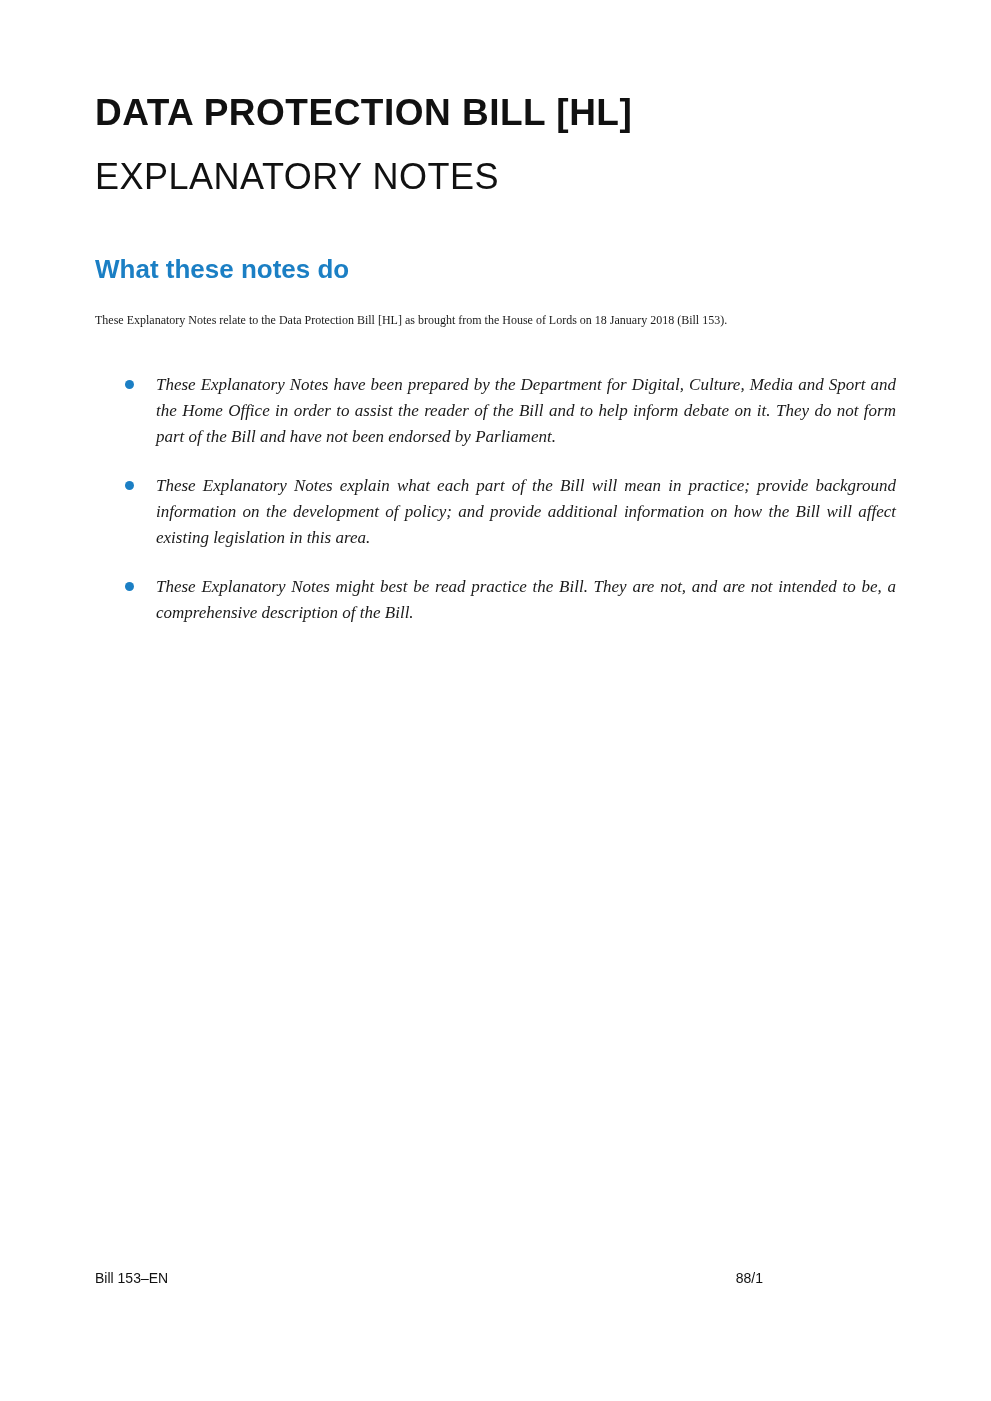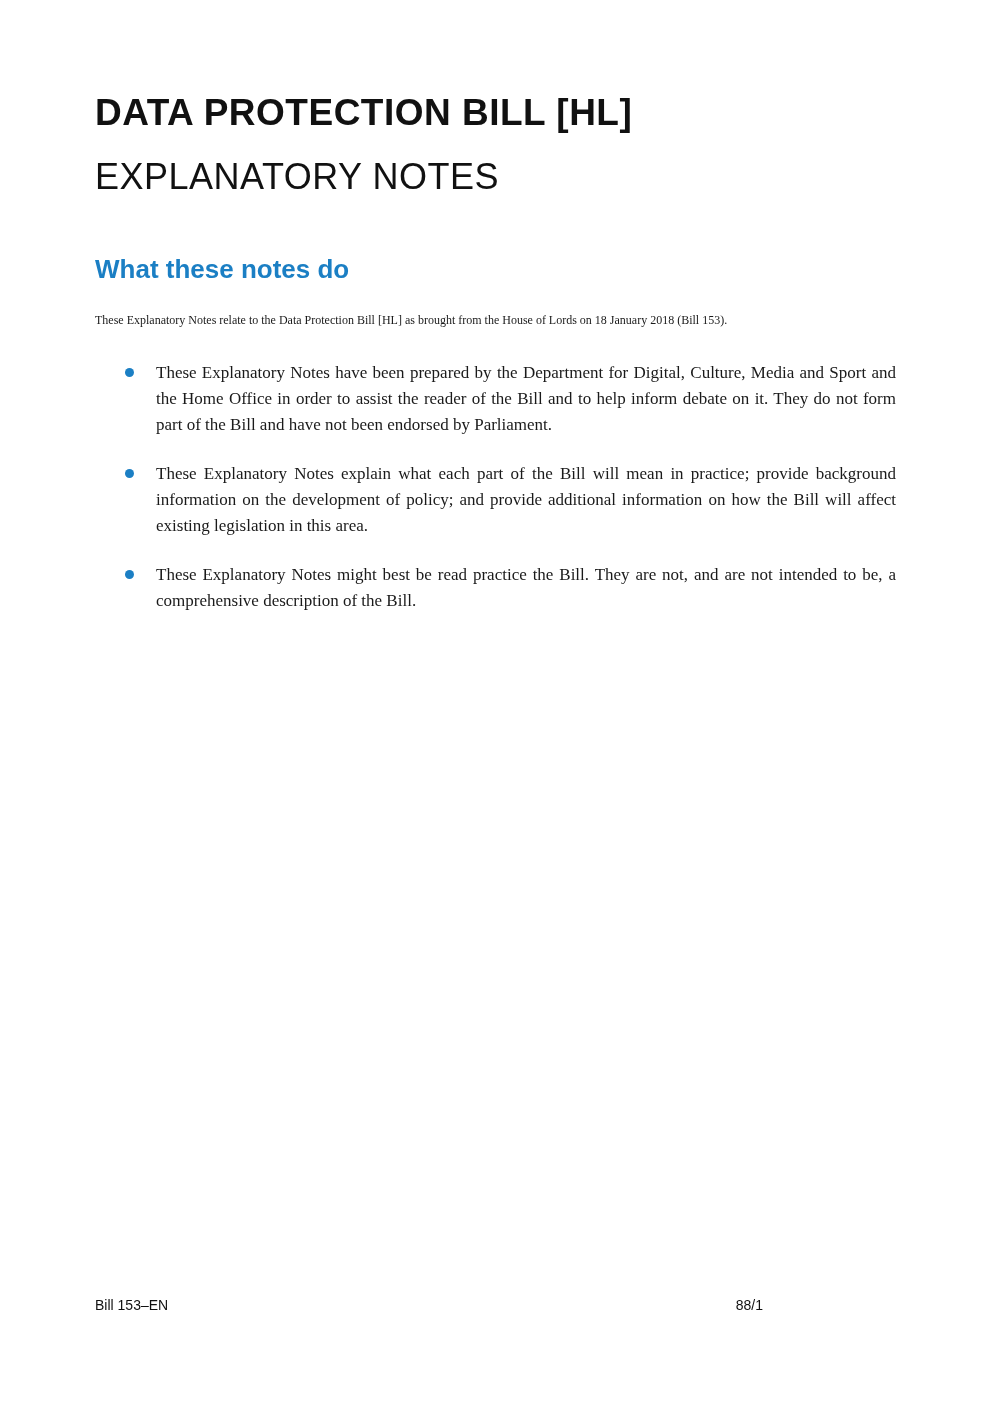--- a/index.html
+++ b/index.html
@@ -44,21 +44,22 @@
     margin-top: 56px;
   }
   .intro {
     margin-top: 26px;
     font-size: 12px;
     line-height: 1.55;
     text-align: justify;
     color: #1a1a1a;
   }
   .bullet-list {
-    margin-top: 30px;
+    margin-top: 42px;
+    font-style: italic;
   }
   .bullet-item {
     display: flex;
     align-items: flex-start;
     margin-bottom: 22px;
     padding-left: 30px;
   }
   .bullet-marker {
     flex: 0 0 auto;
     width: 9px;
@@ -72,21 +73,21 @@
     flex: 1 1 auto;
     font-size: 17px;
     line-height: 1.55;
     text-align: justify;
     color: #1a1a1a;
   }
   .footer {
     position: absolute;
     left: 95px;
     right: 228px;
-    top: 1297px;
+    top: 1270px;
     display: flex;
     justify-content: space-between;
     font-family: "Liberation Sans", sans-serif;
     font-size: 14px;
     color: #111111;
   }
 </style>
 </head>
 <body>
 

